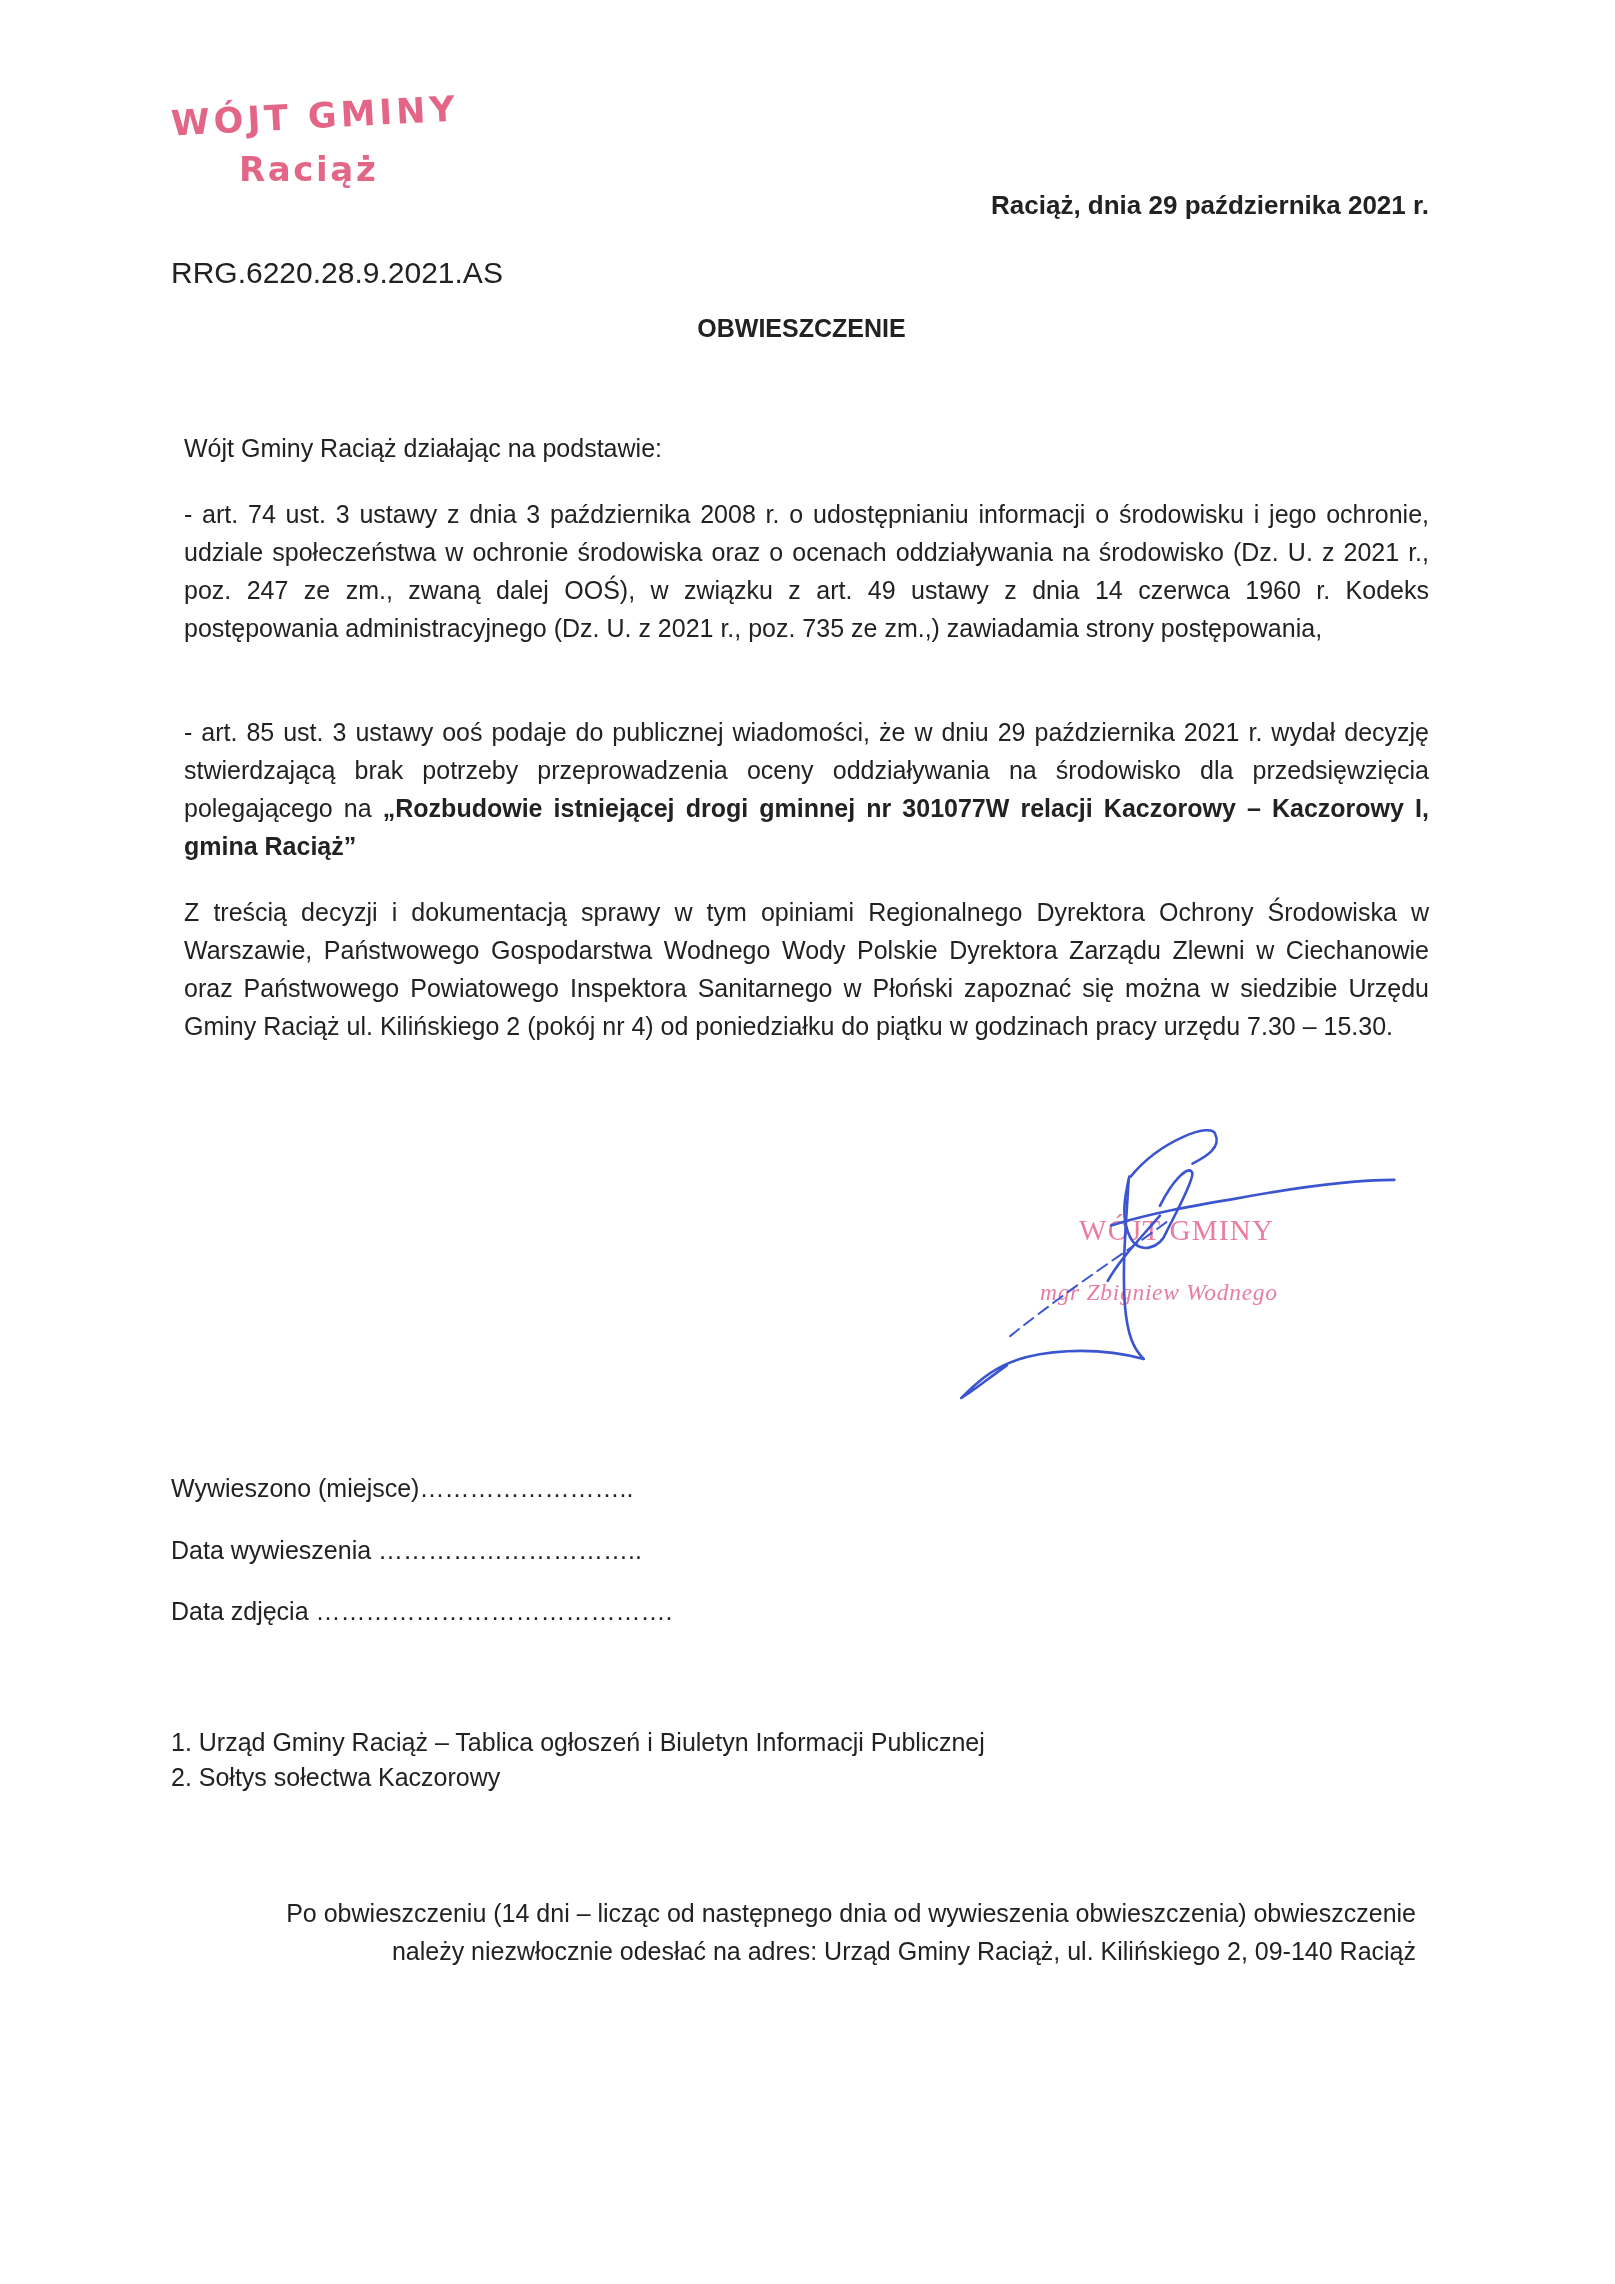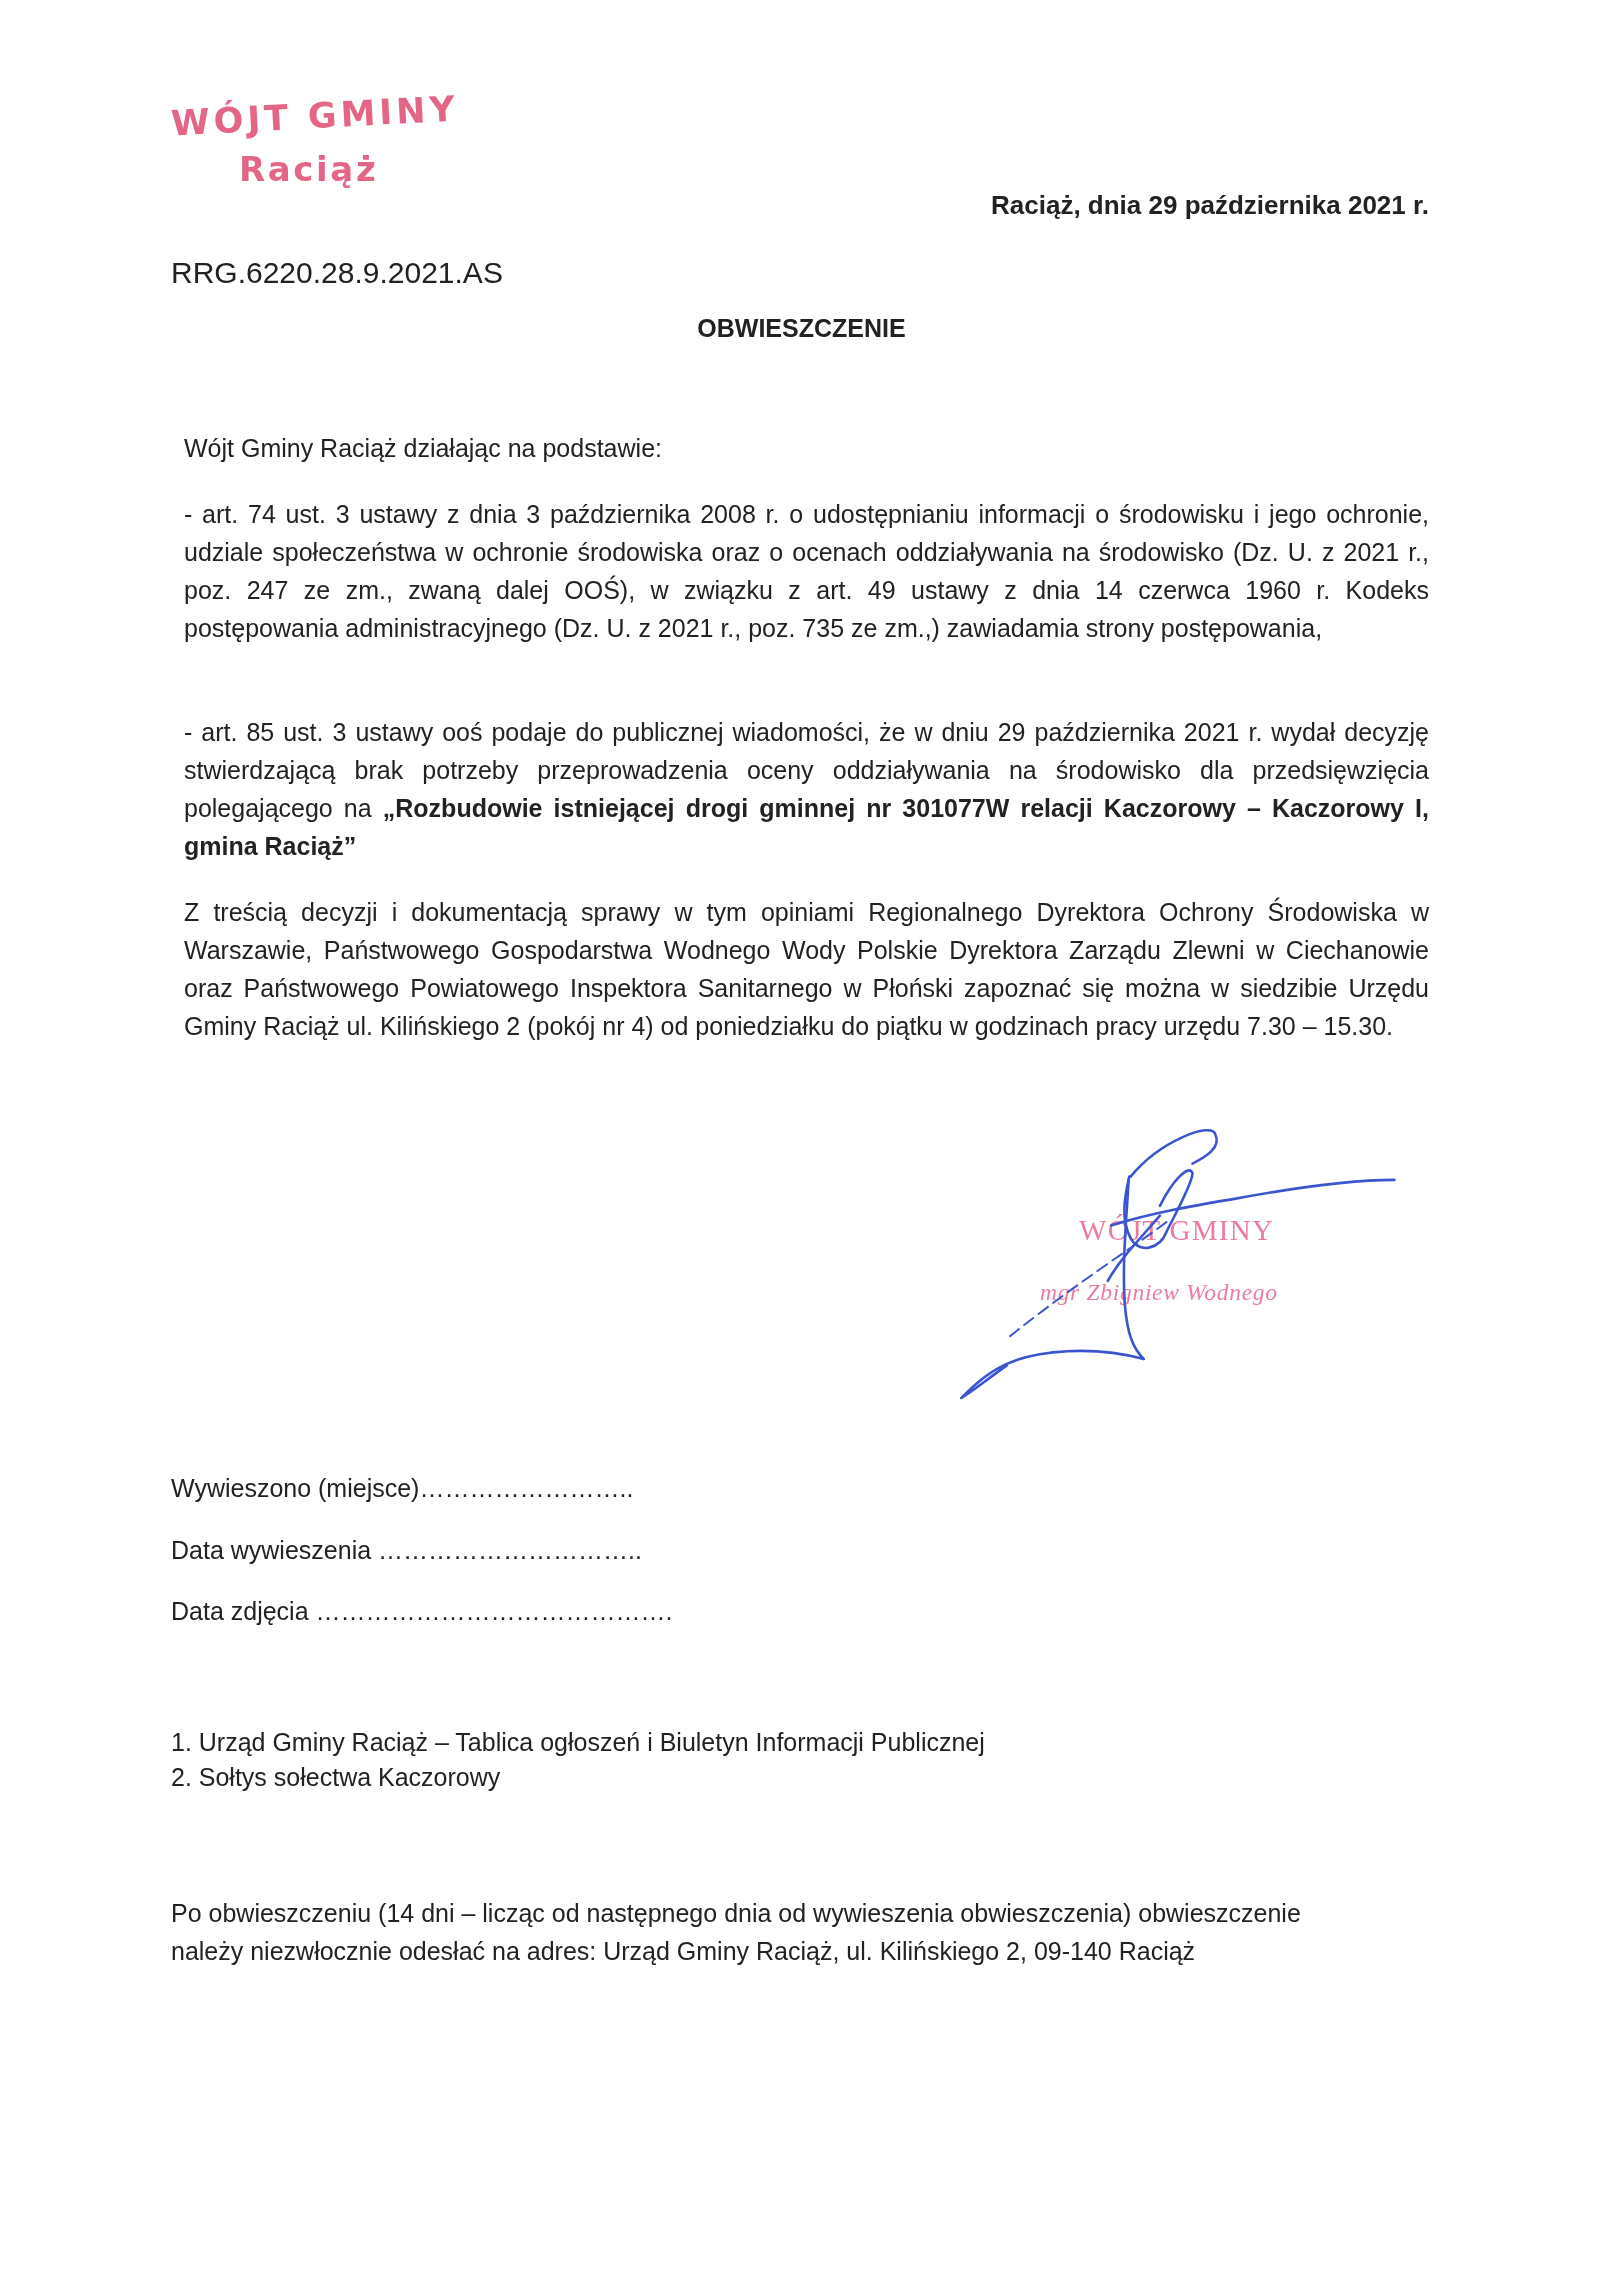--- a/index.html
+++ b/index.html
@@ -32,21 +32,21 @@
     .sig-title { left: 1079px; top: 1214px; font-size: 29px; letter-spacing: 1.3px; }
     .sig-name { left: 1040px; top: 1279px; font-size: 23.5px; font-style: italic; letter-spacing: 0.7px; }
     .signature-svg { position: absolute; left: 945px; top: 1108px; width: 521px; height: 326px; }
 
     .fill-field { position: absolute; left: 171px; font-size: 25px; }
     .f1 { top: 1474px; }
     .f2 { top: 1536px; }
     .f3 { top: 1597px; }
 
     .distribution { position: absolute; left: 171px; top: 1725px; font-size: 25px; line-height: 35px; }
-    .closing { position: absolute; left: 171px; top: 1894px; width: 1245px; font-size: 25px; line-height: 38px; }
+    .closing { position: absolute; left: 171px; top: 1894px; width: 1245px; font-size: 25px; line-height: 38px; text-align: right; }
     .line-block { display: block; }
   </style>
 </head>
 <body>
 
 <div class="page">
 
   <div class="stamp stamp-line1">WÓJT GMINY</div>
   <div class="stamp stamp-line2">Raciąż</div>
 

